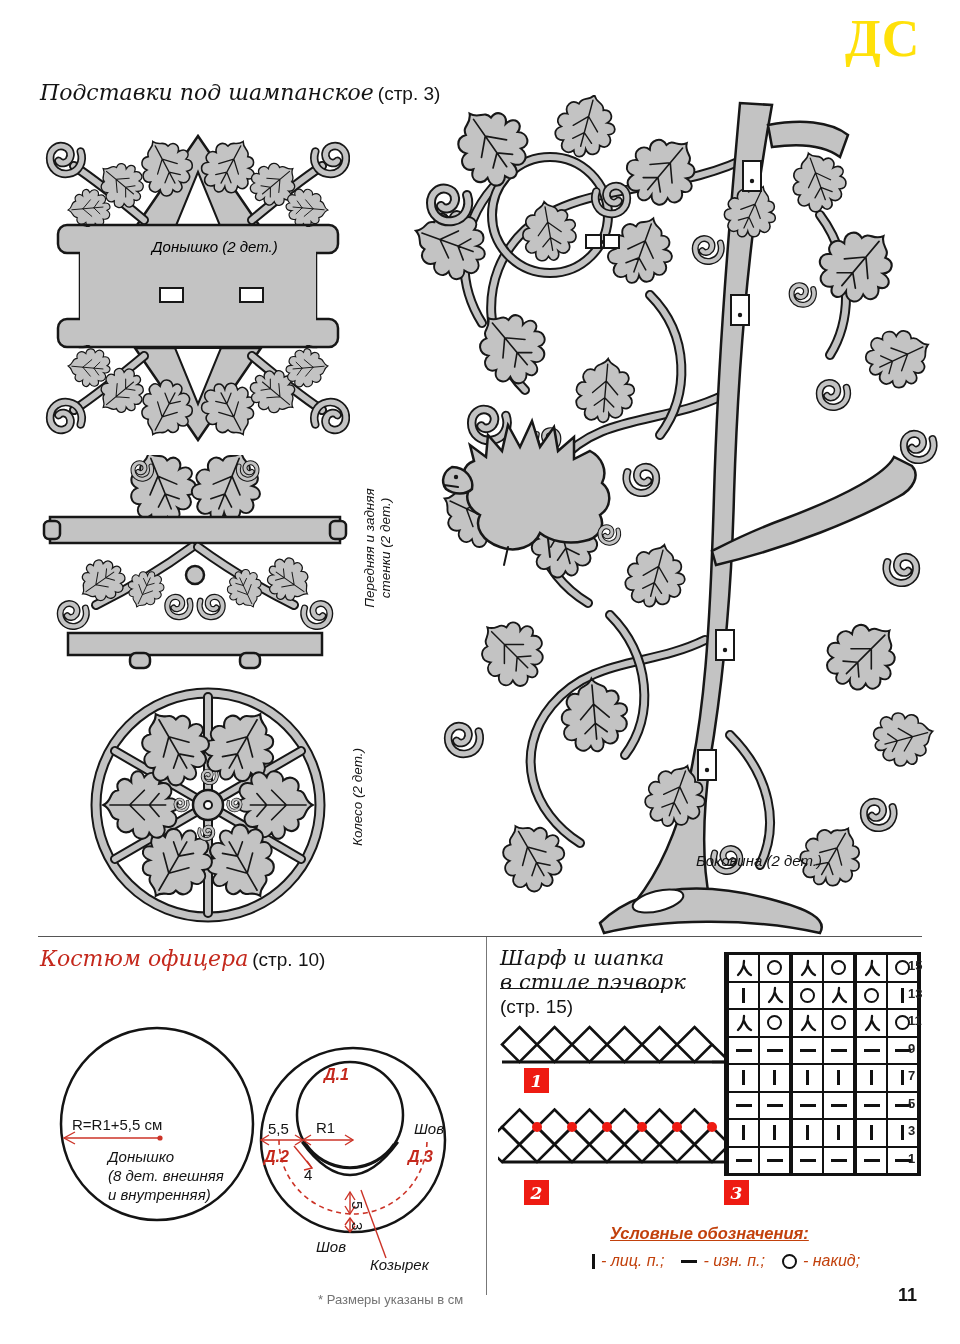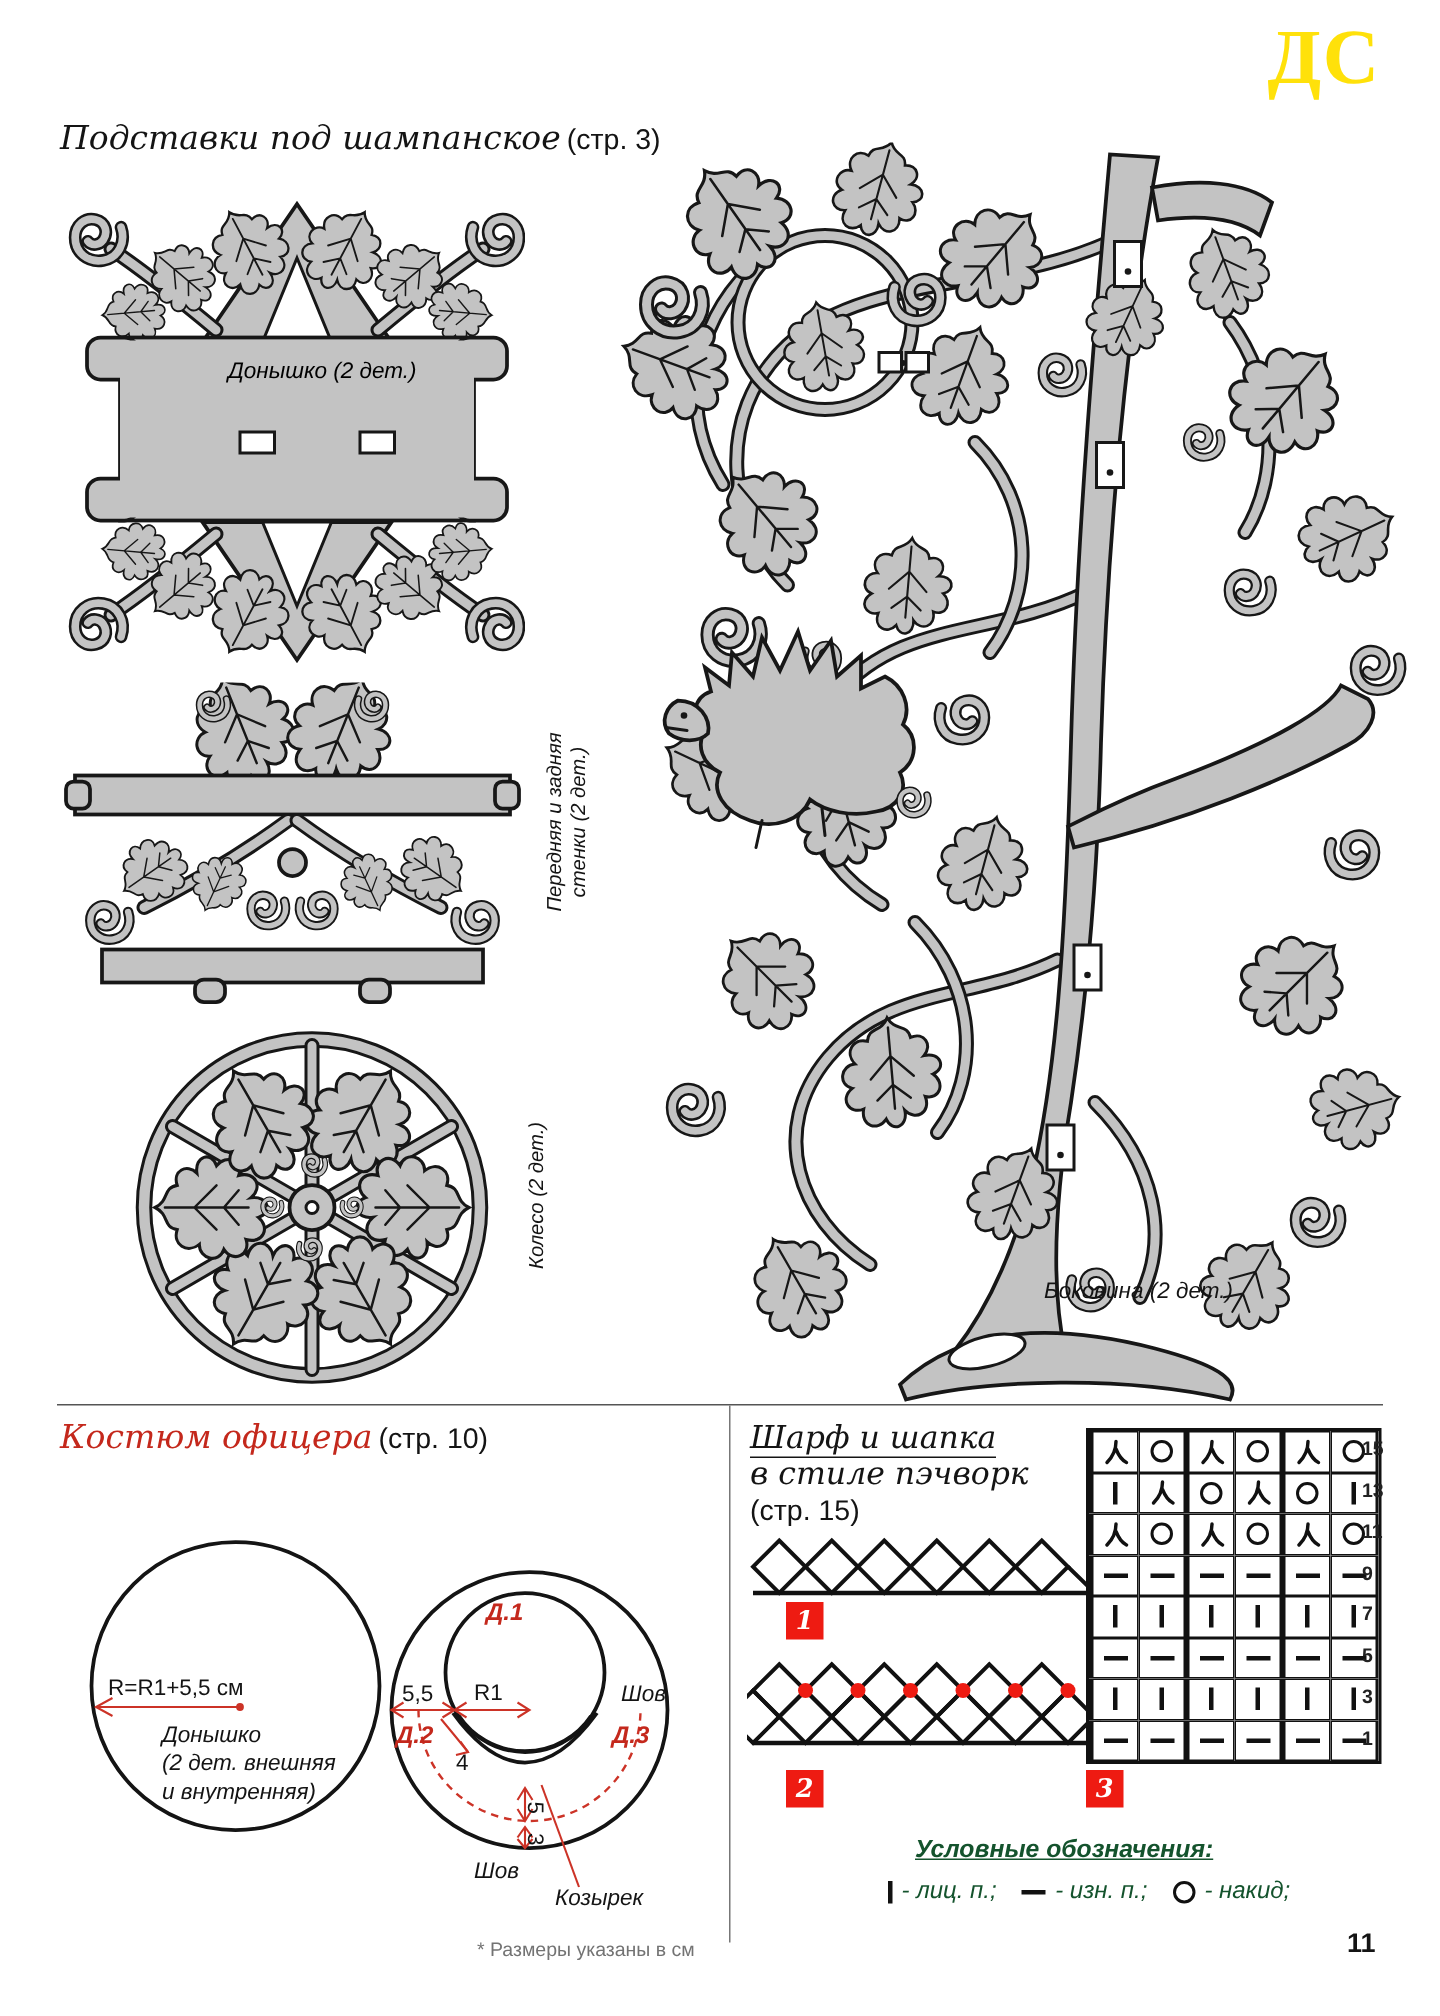--- a/index.html
+++ b/index.html
@@ -9,21 +9,21 @@
   .page-title{position:absolute;left:332px;top:6px;font-family:"DejaVu Serif",serif;
               font-style:italic;font-weight:600;font-size:47px;letter-spacing:2px;color:#141414;}
   .logo{position:absolute;left:845px;top:13px;font-weight:bold;font-size:52px;line-height:1;
         color:#FFE10A;letter-spacing:1px;font-family:Liberation Serif, serif;}
   .sec-head{position:absolute;font-family:"DejaVu Serif",serif;font-style:italic;
             font-size:22px;color:#141414;white-space:nowrap;}
   .sec-head .ref{font-family:"Liberation Sans",sans-serif;font-style:normal;font-size:19px;
                  font-stretch:condensed;margin-left:4px;}
   .sec-head.red{color:#c4281c;}
   .sec-head .blk{color:#141414;}
-  .underl{border-bottom:1.5px solid #141414;padding-bottom:1px;}
+  .underl{border-bottom:1.5px solid #141414;padding-bottom:18px;}
   
   .patt{position:absolute;}
   .leafF{fill:#c3c3c3;stroke:#171717;stroke-width:2.5px;}
   .vein{fill:none;stroke:#171717;stroke-width:2px;stroke-linecap:round;}
   .vo{fill:none;stroke:#171717;stroke-width:10px;stroke-linecap:round;}
   .vi{fill:none;stroke:#c3c3c3;stroke-width:6px;stroke-linecap:round;}
   .grayF{fill:#c3c3c3;stroke:#171717;stroke-width:2.5px;}
   .slot{fill:#ffffff;stroke:#171717;stroke-width:2px;}
   .lbl-it{font-family:"Liberation Sans",sans-serif;font-style:italic;}
   .vlabel{position:absolute;transform:rotate(-90deg);transform-origin:0 0;font-style:italic;
@@ -43,21 +43,21 @@
   .krow{display:flex;}
   .kcell{width:29px;height:25.5px;border:1px solid #111;display:flex;align-items:center;
          justify-content:center;background:#fff;}
   .kcell.sepL{border-left:3px solid #111;}
   .kcell.sepR{border-right:2px solid #111;}
   #knit-nums{position:absolute;left:908px;top:952px;width:24px;}
   .knum{height:27.5px;display:flex;align-items:center;font-size:13px;font-weight:bold;color:#222;}
   .sym-k{display:inline-block;width:3px;height:15px;background:#111;}
   .sym-p{display:inline-block;width:16px;height:3px;background:#111;}
   .sym-o{display:inline-block;width:11px;height:11px;border:2.5px solid #111;border-radius:50%;}
-  .legend{position:absolute;left:592px;top:1224px;font-size:16px;font-style:italic;color:#14532d;}
+  .legend{position:absolute;left:592px;top:1224px;font-size:16px;font-style:italic;color:#c2410c;}
   .legend .ltitle{font-weight:bold;text-decoration:underline;margin-left:18px;margin-bottom:6px;font-size:16.5px;}
   .lline{display:flex;align-items:center;gap:7px;height:24px;justify-content:space-between;}
   .litem{display:flex;align-items:center;gap:6px;margin-right:10px;}
   .divider-h{position:absolute;left:38px;top:936px;width:884px;height:0;border-top:1.5px solid #555;}
   .divider-v{position:absolute;left:486px;top:937px;height:358px;width:0;border-left:1px solid #777;}
   .footnote{position:absolute;left:318px;top:1292px;font-size:13px;color:#737373;}
   .issue{position:absolute;left:806px;top:1360px;font-size:17px;color:#141414;}
   .pageno{position:absolute;left:898px;top:1285px;font-size:18px;font-weight:bold;color:#141414;}
 </style>
 </head>
@@ -267,21 +267,21 @@
   </div>
 
   <svg class="patt" style="left:50px;top:1020px;" width="215" height="215" viewBox="0 0 215 215">
     <circle class="blkcirc" cx="107" cy="104" r="96"></circle>
     <line class="redln" x1="14" y1="118" x2="110" y2="118"></line>
     <path class="redln" d="M25,112 L14,118 L25,124"></path>
     <circle cx="110" cy="118" r="2.6" fill="#cc3327"></circle>
     <text class="dimtxt" x="22" y="110" font-size="17">R=R1+5,5 см</text>
   </svg>
   <div class="flat-label" style="left:108px;top:1148px;line-height:1.25;">Донышко
-(2 дет. внешняя
+(8 дет. внешняя
 и внутренняя)</div>
 
   <svg class="patt" style="left:258px;top:1040px;" width="210" height="235" viewBox="0 0 210 235">
     <circle class="blkcirc" cx="95" cy="100" r="92"></circle>
     <path d="M21,100 A74,74 0 0 0 95,174 A74,74 0 0 0 169,100" fill="none" stroke="#cc3327" stroke-width="1.6" stroke-dasharray="5 4"></path>
     <circle class="blkcirc" cx="92" cy="75" r="53"></circle>
     <path d="M48,104 A53,53 0 0 0 136,104" fill="#fff" stroke="#141414" stroke-width="2.5"></path>
     <path d="M44,102 Q92,168 140,102" fill="none" stroke="#141414" stroke-width="2.5"></path>
     <line class="redln" x1="3" y1="100" x2="45" y2="100"></line>
     <path class="redln" d="M11,95 L3,100 L11,105 M37,95 L45,100 L37,105"></path>

